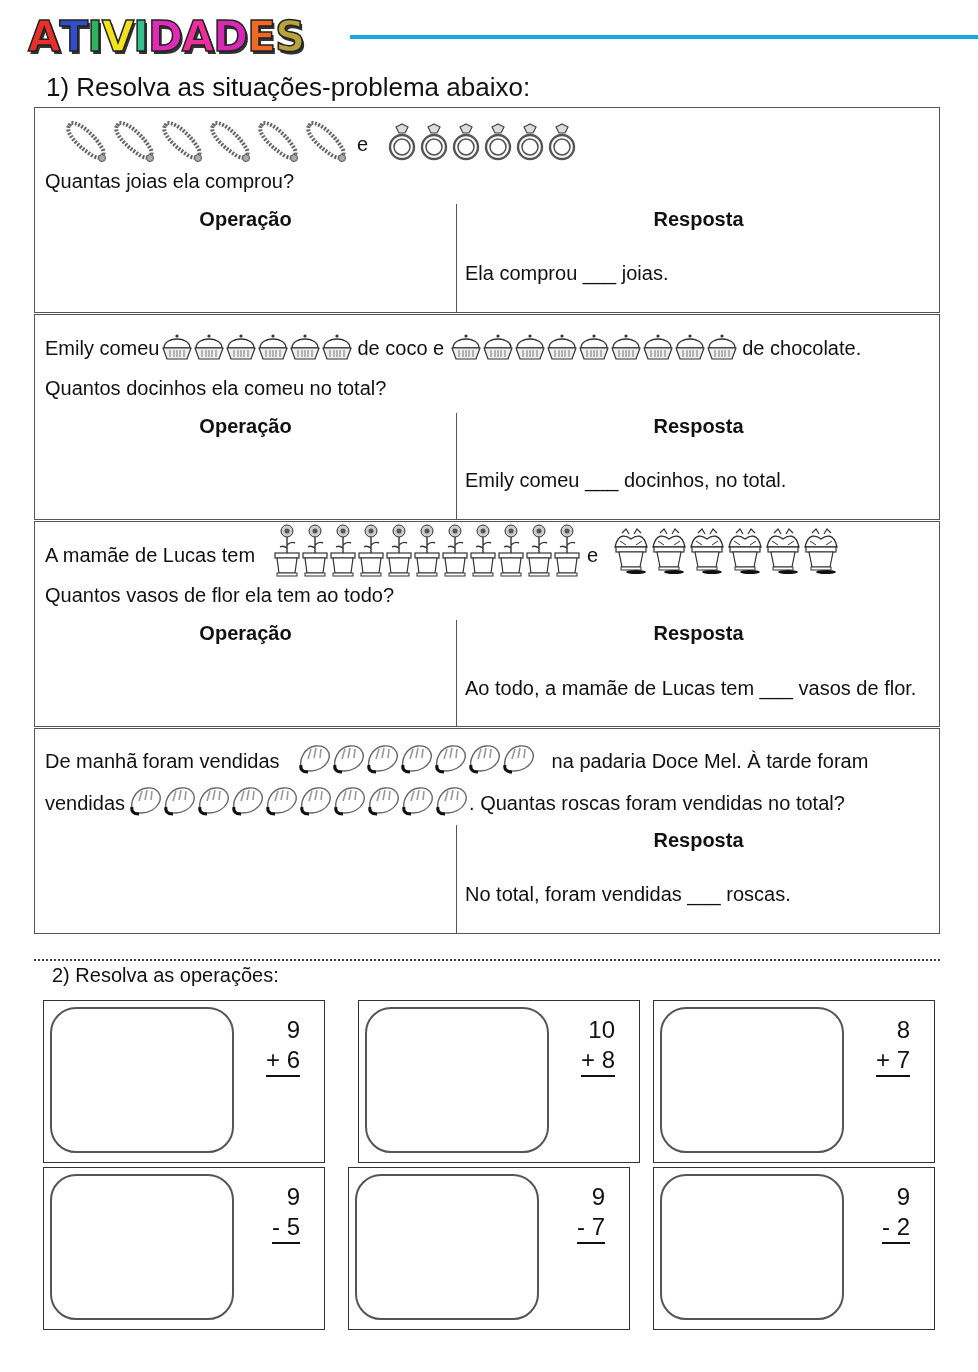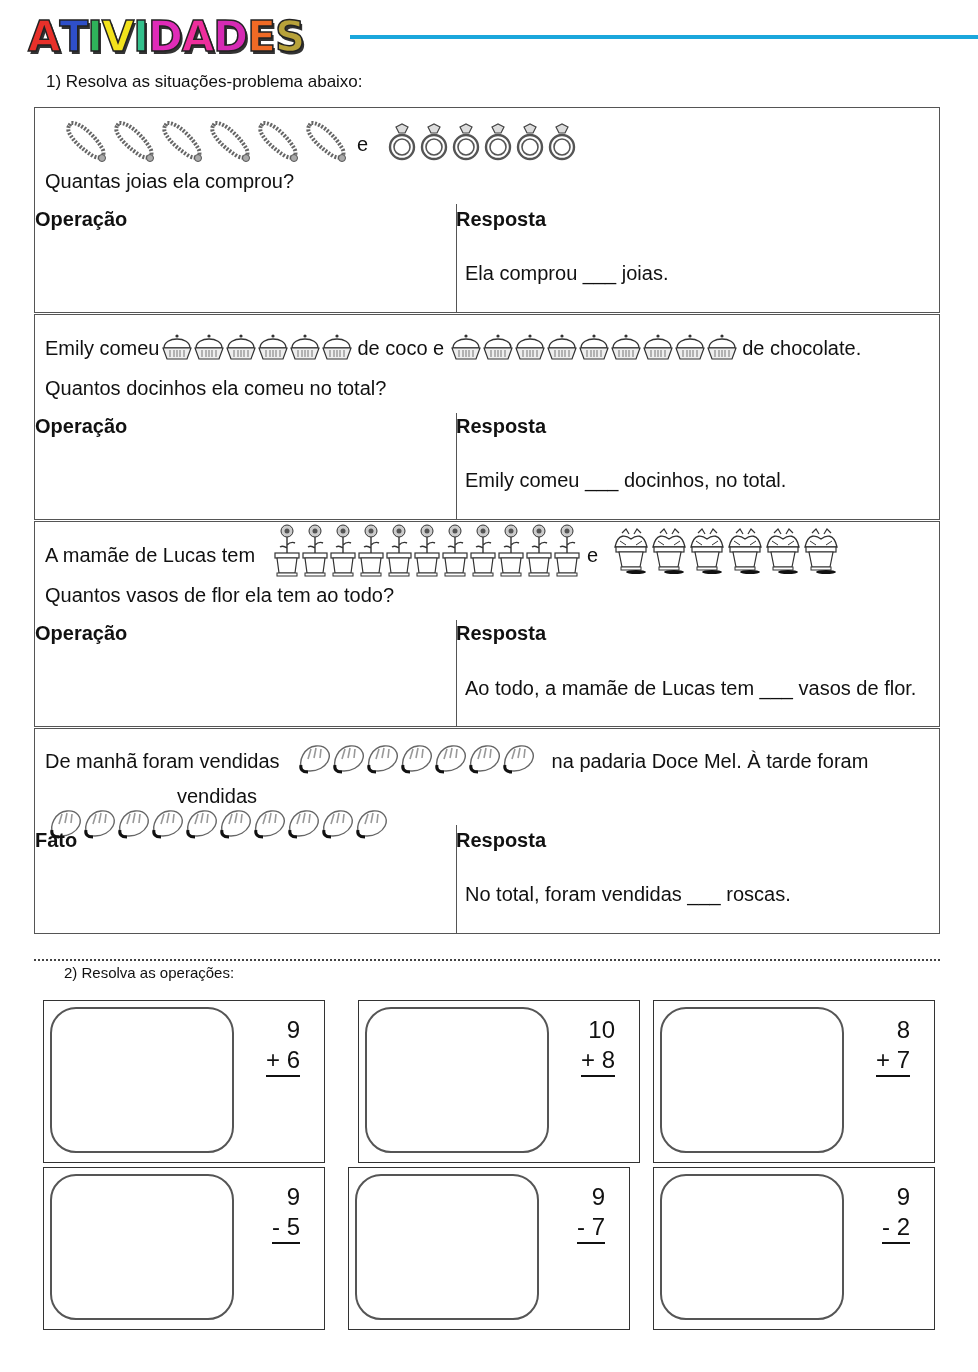--- a/index.html
+++ b/index.html
@@ -2,31 +2,31 @@
 <html><head>
 <meta charset="utf-8">
 <style>
   html, body { margin:0; padding:0; background:#ffffff; }
   body { width:978px; height:1372px; position:relative; overflow:hidden;
          font-family:"Liberation Sans", sans-serif; color:#111; }
   .title { position:absolute; left:28px; top:14px; height:46px; display:flex; align-items:flex-end; }
   .title .letter { font-family:"DejaVu Sans", sans-serif; font-weight:bold; font-size:42px; line-height:46px;
                    -webkit-text-stroke:1.5px #222; text-shadow:2px 3px 0 #333; letter-spacing:-1px; display:inline-block; }
   .title-rule { position:absolute; left:350px; top:35px; width:628px; height:4px; background:#1aa7dc; }
-  .q1-label { position:absolute; left:46px; top:72px; font-size:17px; }
+  .q1-label { position:absolute; left:46px; top:72px; font-size:26px; }
   .box { position:absolute; left:34px; width:906px; border:1.5px solid #555; box-sizing:border-box; background:#fff; }
   .box .line1 { position:absolute; left:10px; font-size:20px; display:flex; align-items:center; white-space:nowrap; }
   .box .line2 { position:absolute; left:10px; font-size:20px; white-space:nowrap; }
   .box .divider { position:absolute; left:421px; width:1px; background:#555; bottom:0; }
-  .box .hdr { position:absolute; font-size:20px; font-weight:bold; text-align:left; }
+  .box .hdr { position:absolute; font-size:20px; font-weight:bold; text-align:center; }
   .box .ans { position:absolute; left:430px; font-size:20px; }
   .icons { display:inline-flex; align-items:flex-end; }
   .icon { display:inline-block; }
   .q2-sep { position:absolute; left:34px; top:959px; width:906px; border-top:2px dotted #444; }
-  .q2-label { position:absolute; left:64px; top:964px; font-size:15px; }
+  .q2-label { position:absolute; left:52px; top:964px; font-size:20px; }
   .op-cell { position:absolute; border:1.5px solid #333; box-sizing:border-box; width:282px; height:163px; background:#fff; }
   .op-cell .answer-area { position:absolute; left:6px; top:6px; width:184px; height:146px; border:2px solid #555; border-radius:26px; box-sizing:border-box; }
   .op-cell .nums { position:absolute; right:24px; top:14px; font-size:24px; text-align:right; line-height:30px; }
   .op-cell .n2 { border-bottom:2px solid #111; padding-bottom:0px; }
 </style>
 </head>
 <body>
 
 <div class="title">
   <span class="letter" style="color: rgb(232, 48, 42);">A</span>
@@ -413,21 +413,21 @@
             <path d="M3 22 C2 26,4 29,10 29" stroke="#111" stroke-width="3" fill="none"></path>
           </svg></span>
         <span class="icon"><svg width="34" height="32" viewBox="0 0 34 32">
             <path d="M4 26 C0 18,6 4,18 3 C28 2,34 10,30 18 C27 24,20 28,12 28 C8 28,5 28,4 26 Z" fill="#fff" stroke="#666" stroke-width="1.4"></path>
             <path d="M13 6 L10 16 M18 5 L16 15 M23 6 L22 15" stroke="#999" stroke-width="1.6"></path>
             <path d="M3 22 C2 26,4 29,10 29" stroke="#111" stroke-width="3" fill="none"></path>
           </svg></span>
       </span>
     <span style="margin-left:16px;text-align:right;">na padaria Doce Mel. À tarde foram</span>
   </div>
-  <div class="line1" style="top:56px;flex-direction:column;">
+  <div class="line1" style="top:56px;">
     <span>vendidas</span>
     <span class="icons" style="margin-left:4px;">
         <span class="icon"><svg width="34" height="32" viewBox="0 0 34 32">
             <path d="M4 26 C0 18,6 4,18 3 C28 2,34 10,30 18 C27 24,20 28,12 28 C8 28,5 28,4 26 Z" fill="#fff" stroke="#666" stroke-width="1.4"></path>
             <path d="M13 6 L10 16 M18 5 L16 15 M23 6 L22 15" stroke="#999" stroke-width="1.6"></path>
             <path d="M3 22 C2 26,4 29,10 29" stroke="#111" stroke-width="3" fill="none"></path>
           </svg></span>
         <span class="icon"><svg width="34" height="32" viewBox="0 0 34 32">
             <path d="M4 26 C0 18,6 4,18 3 C28 2,34 10,30 18 C27 24,20 28,12 28 C8 28,5 28,4 26 Z" fill="#fff" stroke="#666" stroke-width="1.4"></path>
             <path d="M13 6 L10 16 M18 5 L16 15 M23 6 L22 15" stroke="#999" stroke-width="1.6"></path>
@@ -467,23 +467,23 @@
             <path d="M4 26 C0 18,6 4,18 3 C28 2,34 10,30 18 C27 24,20 28,12 28 C8 28,5 28,4 26 Z" fill="#fff" stroke="#666" stroke-width="1.4"></path>
             <path d="M13 6 L10 16 M18 5 L16 15 M23 6 L22 15" stroke="#999" stroke-width="1.6"></path>
             <path d="M3 22 C2 26,4 29,10 29" stroke="#111" stroke-width="3" fill="none"></path>
           </svg></span>
         <span class="icon"><svg width="34" height="32" viewBox="0 0 34 32">
             <path d="M4 26 C0 18,6 4,18 3 C28 2,34 10,30 18 C27 24,20 28,12 28 C8 28,5 28,4 26 Z" fill="#fff" stroke="#666" stroke-width="1.4"></path>
             <path d="M13 6 L10 16 M18 5 L16 15 M23 6 L22 15" stroke="#999" stroke-width="1.6"></path>
             <path d="M3 22 C2 26,4 29,10 29" stroke="#111" stroke-width="3" fill="none"></path>
           </svg></span>
       </span>
+    <span>. Quantas roscas foram vendidas no total?</span>
   </div>
   <div class="divider" style="top:96px;"></div>
-  <div class="hdr" style="left:0;width:421px;top:100px;">Fato</div>
   <div class="hdr" style="left:421px;width:485px;top:100px;">Resposta</div>
   <div class="ans" style="top:154px;">No total, foram vendidas ___ roscas.</div>
 </div>
 
 <div class="q2-sep"></div>
 <div class="q2-label">2) Resolva as operações:</div>
 
 <div class="op-cell" style="left:43px;top:1000px;">
   <div class="answer-area"></div>
   <div class="nums">

